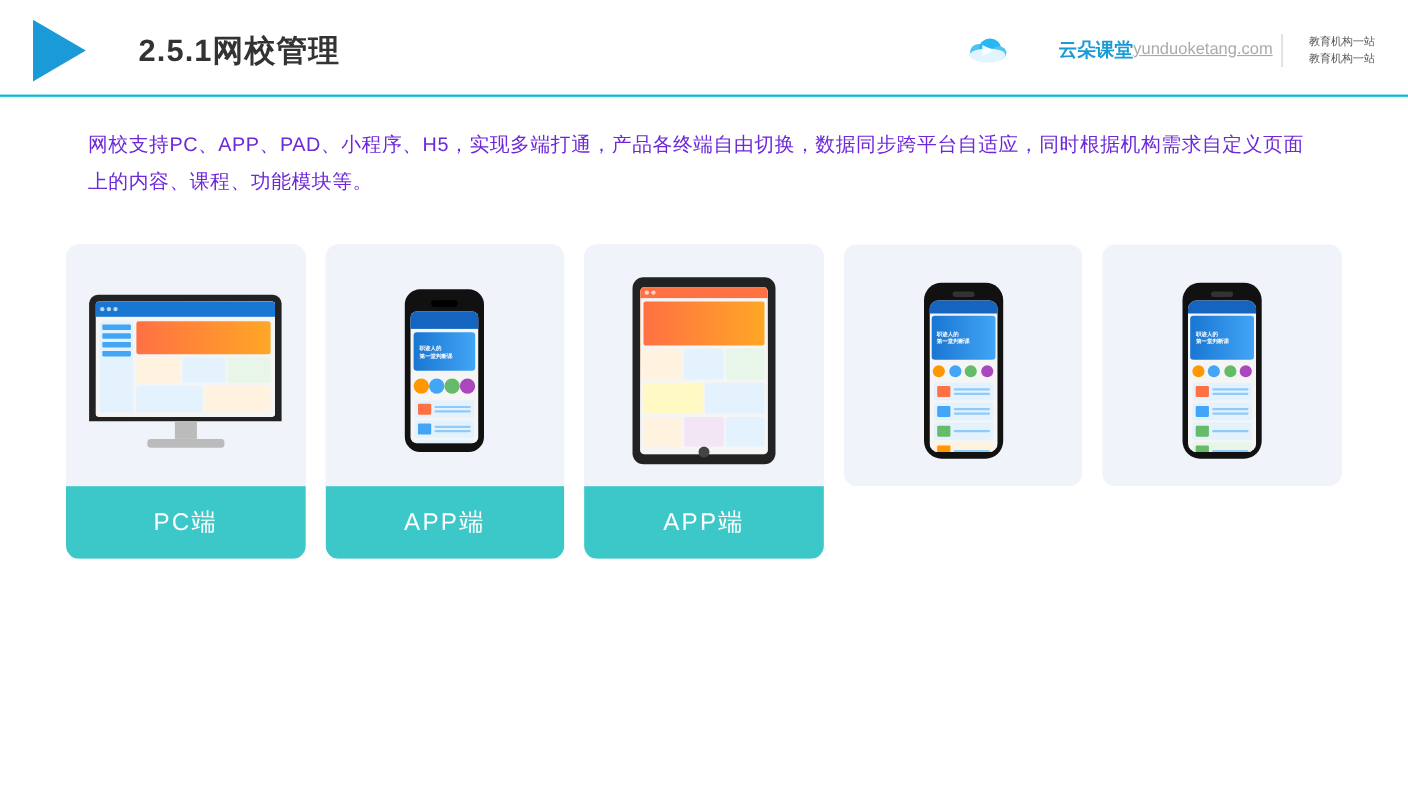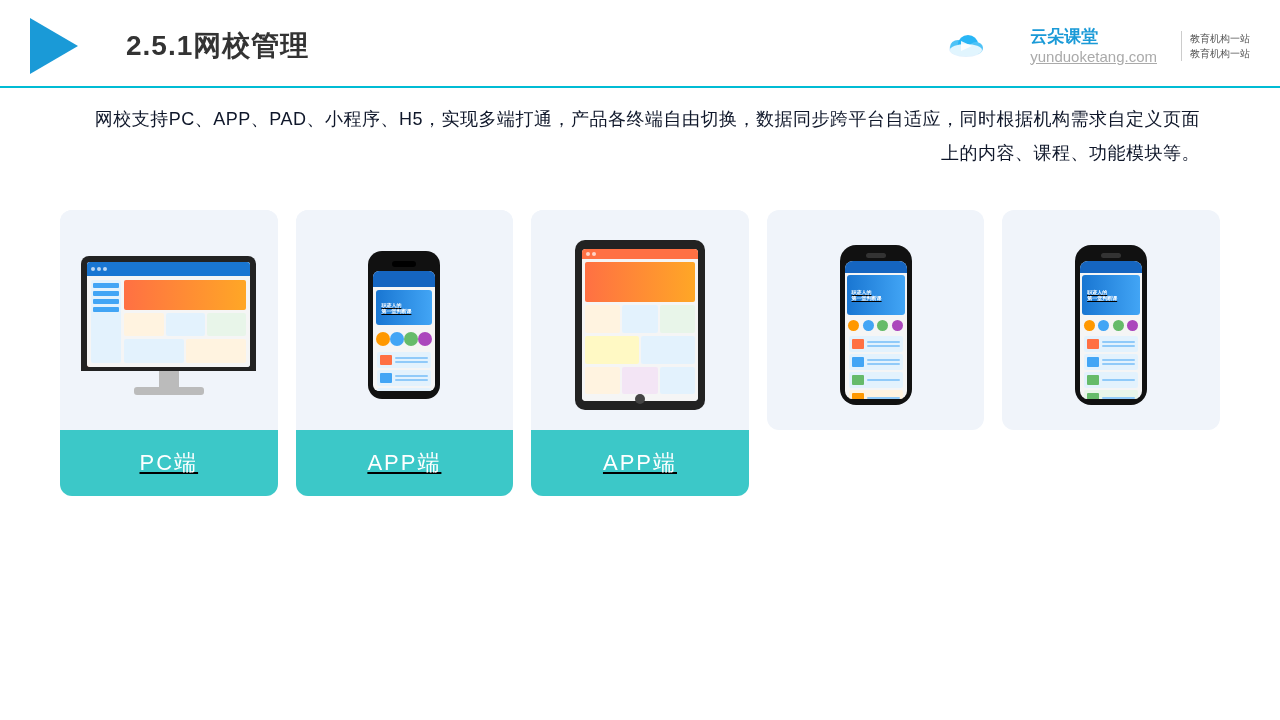--- a/index.html
+++ b/index.html
@@ -35,36 +35,34 @@
     .page-title {
       font-size: 28px;
       font-weight: 600;
       color: #333;
       letter-spacing: 1px;
       margin-left: 32px;
     }
 
     
     .description {
-      padding: 14px 80px 10px 80px;
+      padding: 26px 80px 10px 80px;
       font-size: 18px;
-      color: #0f172a;
+      color: #6d28d9;
       line-height: 1.9;
       letter-spacing: 0.5px;
-      text-align: right;
     }
 
     
     .cards-container {
       display: flex;
       gap: 18px;
       padding: 30px 60px 30px 60px;
       justify-content: flex-start;
       align-items: flex-start;
-      text-decoration: underline;
     }
 
     .card {
       background: #f0f4fa;
       border-radius: 12px;
       display: flex;
       flex-direction: column;
       align-items: center;
       overflow: hidden;
       flex: 1;
@@ -352,41 +350,41 @@
       height: 26px;
     }
 
     .header-brand {
       display: flex;
       align-items: center;
       gap: 8px;
     }
     .brand-text-block {
       display: flex;
-      flex-direction: column;
+      flex-direction: row;
       margin-left: 36px;
     }
     .brand-name-cn {
       font-size: 17px;
       color: #1a9ad7;
       font-weight: 700;
       line-height: 1.2;
     }
     .brand-url-text {
       font-size: 15px;
       color: #aaa;
       text-decoration: underline;
     }
     .brand-slogan-text {
       font-size: 10px;
       color: #555;
       white-space: nowrap;
       border-left: 1px solid #ccc;
-      padding-left: 8px;
-      margin-left: 16px;
+      padding-left: 24px;
+      margin-left: 0;
       line-height: 1.5;
     }
   </style>
 </head>
 <body>
 
 <div class="header">
   <div class="header-left">
     <div class="logo-triangle"></div>
     <span class="page-title">2.5.1网校管理</span>

